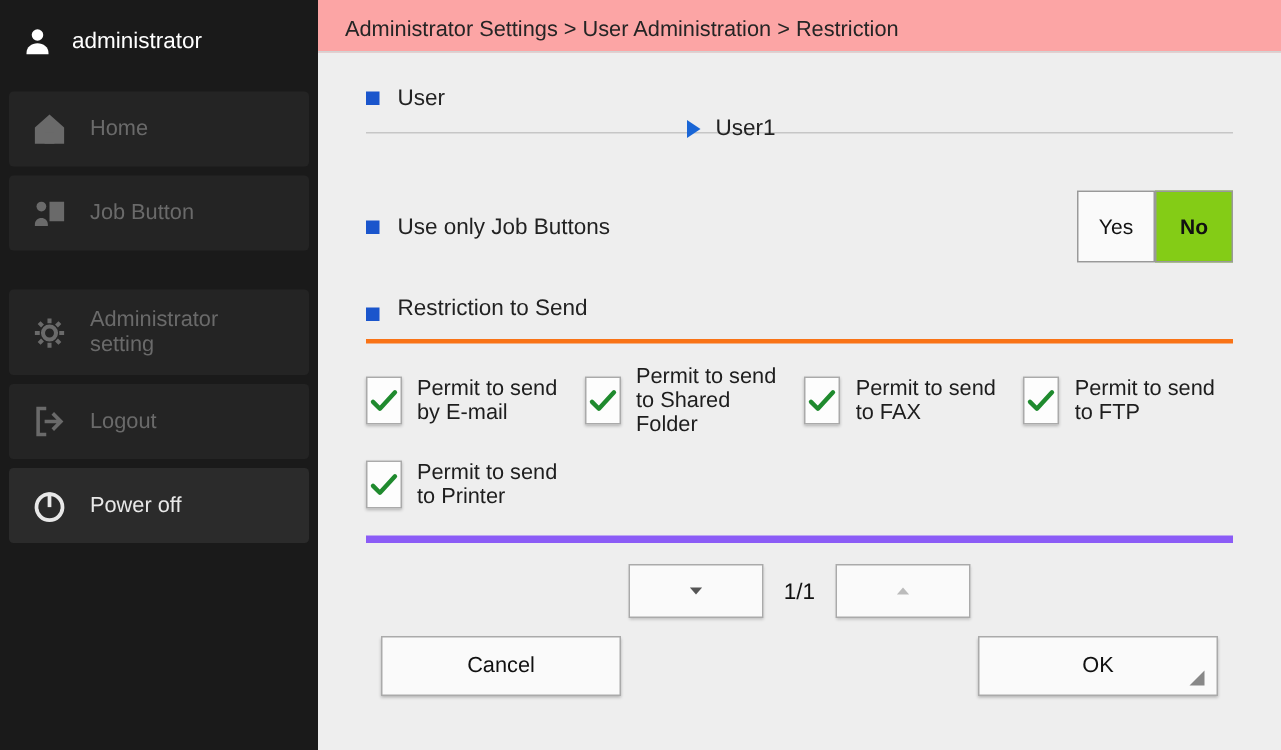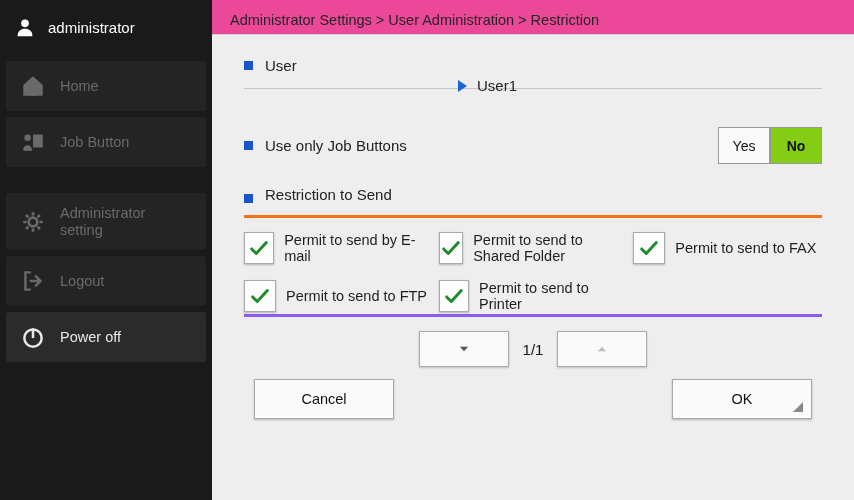--- a/index.html
+++ b/index.html
@@ -55,21 +55,21 @@
     flex: 1;
     background: #eeeeee;
     display: flex;
     flex-direction: column;
     padding: 0;
   }
   .breadcrumb {
     padding: 12px 18px 6px;
     font-size: 14.5px;
     color: #252525;
-    background:#ec4899;
+    background:#fca5a5;
     border-bottom:1px solid #d3d3d3;
   }
   .content {
     flex: 1;
     padding: 14px 32px 8px;
     display:flex;
     flex-direction:column;
   }
   .row {
     display: flex;
@@ -82,42 +82,42 @@
     width: 9px; height: 9px; background:#1a55cc; margin-right: 12px;
   }
   .tri-bullet {
     width:0;height:0;border-top:6px solid transparent;border-bottom:6px solid transparent;border-left:9px solid #1a66d6;margin-right:10px;
   }
   .row-label { font-size:15px; color:#222; }
   .user-value { position:absolute; left:214px; display:flex; align-items:center;margin-top:40px;}
   .user-value .v { font-size:15px; color:#222; }
   .yn-group { margin-left:auto; display:flex; }
   .yn-btn {
-    width:52px; height:37px; border:1px solid #999; background:#fafafa;
+    width:52px; height:48px; border:1px solid #999; background:#fafafa;
     display:flex;align-items:center;justify-content:center;font-size:14px;color:#111;
   }
   .yn-btn.active { background:#84cc16; font-weight:bold;}
   .section-hdr { display:flex;align-items:flex-end;margin-top:6px;padding-bottom:12px;border-bottom:3px solid #f97316;}
-  .permits { display:grid; grid-template-columns:1fr 1fr 1fr; column-gap:6px; row-gap:16px; padding:14px 0 2px; border-bottom:3px solid #8b5cf6;}
+  .permits { display:grid; grid-template-columns:1fr 1fr 1fr 1fr; column-gap:6px; row-gap:16px; padding:14px 0 18px; border-bottom:5px solid #8b5cf6;}
   .permit {
     display:flex; align-items:center; gap:10px;
   }
   .chk {
     width:32px;height:32px;background:#fdfdfd;border:1px solid #aaa;
     display:flex;align-items:center;justify-content:center;
     box-shadow:0 1px 2px rgba(0,0,0,.25);
   }
   .chk svg{width:22px;height:22px;stroke:#1f8a2e;stroke-width:3.2;fill:none;stroke-linecap:round;stroke-linejoin:round;}
   .permit-label{font-size:14.5px;color:#1e1e1e;}
   .pager { display:flex; align-items:center; justify-content:center; gap:14px; padding:14px 0 6px;}
   .pbtn{width:90px;height:36px;background:#fafafa;border:1px solid #aaa;display:flex;align-items:center;justify-content:center;box-shadow:0 1px 2px rgba(0,0,0,.2);}
   .pbtn svg{width:14px;height:14px;}
   .pidx{font-size:15px;color:#111;}
   .footer{display:flex;justify-content:space-between;padding:6px 10px 14px;gap:12px;}
-  .fbtn{width:140px;height:40px;background:#fafafa;border:1px solid #aaa;display:flex;align-items:center;justify-content:center;font-size:14.5px;color:#111;box-shadow:0 1px 2px rgba(0,0,0,.25);position:relative;}
+  .fbtn{width:160px;height:40px;background:#fafafa;border:1px solid #aaa;display:flex;align-items:center;justify-content:center;font-size:14.5px;color:#111;box-shadow:0 1px 2px rgba(0,0,0,.25);position:relative;}
   .fbtn.ok::after{content:"";position:absolute;right:8px;bottom:6px;width:0;height:0;border-left:10px solid transparent;border-bottom:10px solid #888;}
 </style>
 </head>
 <body>
 
 <div class="sidebar">
   <div class="sidebar-header">
     <svg class="avatar-icon" viewBox="0 0 24 24">
         <circle cx="12" cy="8" r="4.2"></circle>
         <path d="M4 21c0-4.2 3.6-7 8-7s8 2.8 8 7v1H4z"></path>

